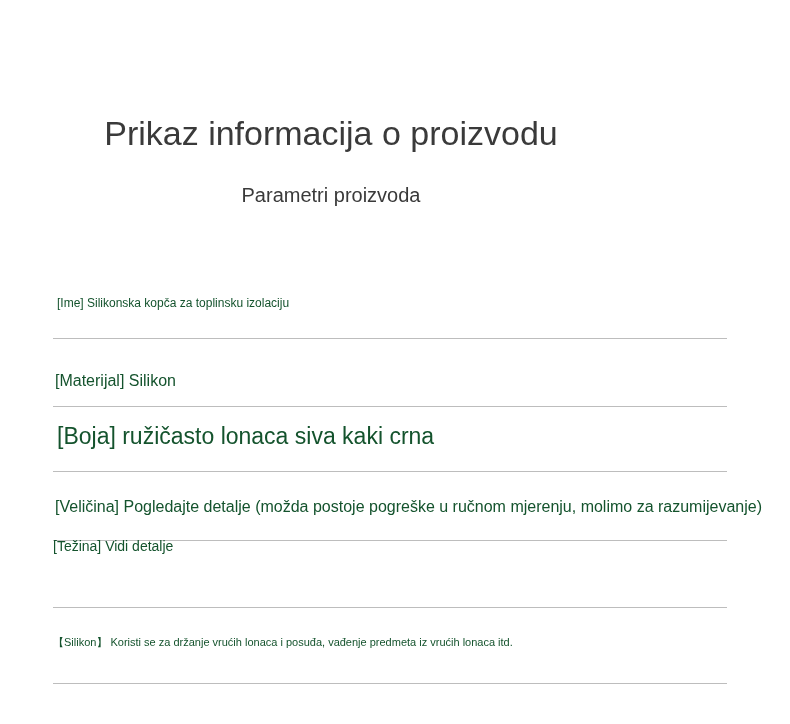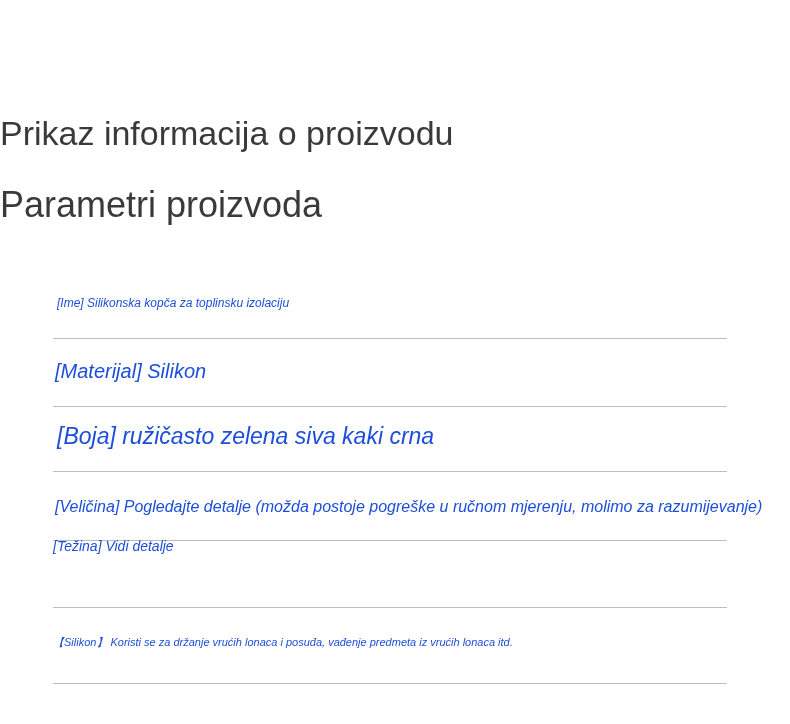--- a/index.html
+++ b/index.html
@@ -1,35 +1,35 @@
 <!DOCTYPE html>
 <html><head>
 <meta charset="utf-8">
 <style>
   html, body { margin:0; padding:0; background:#ffffff; }
   body { width:790px; height:724px; position:relative; overflow:hidden; font-family:"Liberation Sans", sans-serif; color:#1a1a1a; }
-  .title { position:absolute; left:0; width:662px; text-align:left; color:#3a3a3a; }
+  .title { position:absolute; left:0; width:662px; text-align:center; color:#3a3a3a; }
   .t1 { top:114px; font-size:34px; }
-  .t2 { top:184px; font-size:36px; }
-  .row { position:absolute; left:55px; white-space:nowrap; color:#1d4ed8;font-style:italic; }
+  .t2 { top:184px; font-size:20px; }
+  .row { position:absolute; left:55px; white-space:nowrap; color:#14532d; }
   .hr { position:absolute; left:53px; width:674px; height:1px; background:#bdbdbd; }
 </style>
 </head>
 <body>
 
 <div class="title t1">Prikaz informacija o proizvodu</div>
 <div class="title t2">Parametri proizvoda</div>
 
 <div class="row" style="top:296px;font-size:12px;left:57px;">[Ime] Silikonska kopča za toplinsku izolaciju</div>
 <div class="hr" style="top:338px;"></div>
 
-<div class="row" style="top:360px;font-size:20px;">[Materijal] Silikon</div>
+<div class="row" style="top:372px;font-size:16px;">[Materijal] Silikon</div>
 <div class="hr" style="top:406px;"></div>
 
-<div class="row" style="top:423px;font-size:23px;left:57px;">[Boja] ružičasto zelena siva kaki crna</div>
+<div class="row" style="top:423px;font-size:23px;left:57px;">[Boja] ružičasto lonaca siva kaki crna</div>
 <div class="hr" style="top:471px;"></div>
 
 <div class="row" style="top:498px;font-size:16px;">[Veličina] Pogledajte detalje (možda postoje pogreške u ručnom mjerenju, molimo za razumijevanje)</div>
 <div class="hr" style="top:540px;"></div>
 
 <div class="row" style="top:538px;font-size:14px;left:53px;">[Težina] Vidi detalje</div>
 <div class="hr" style="top:607px;"></div>
 
 <div class="row" style="top:635px;font-size:11px;left:53px;">【Silikon】 Koristi se za držanje vrućih lonaca i posuđa, vađenje predmeta iz vrućih lonaca itd.</div>
 <div class="hr" style="top:683px;"></div>

